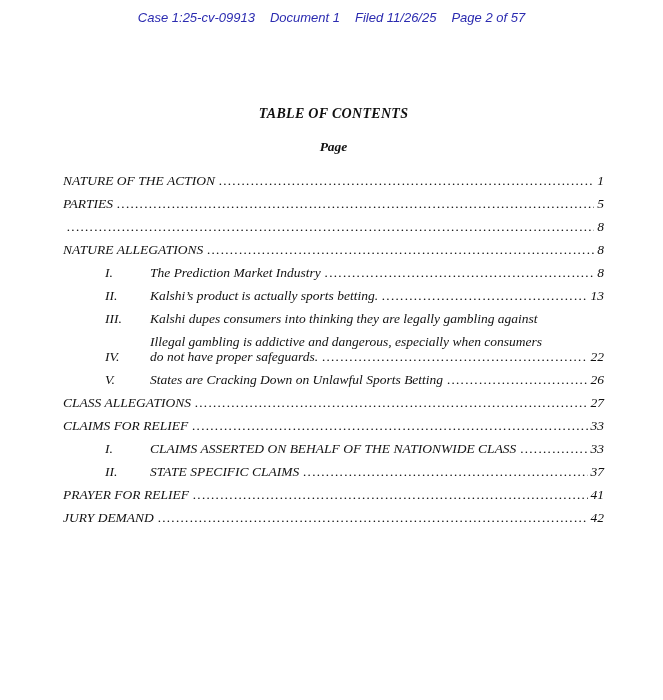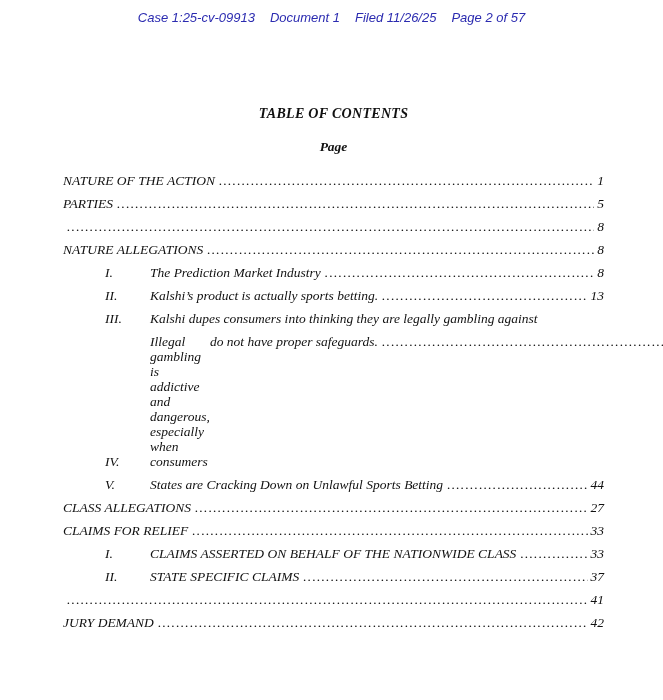--- a/index.html
+++ b/index.html
@@ -41,21 +41,21 @@
   .row { display:flex; align-items:flex-end; line-height:15px; margin-bottom:8px; }
   .row.sub { padding-left:42px; }
   .roman { flex:0 0 45px; }
   .lbl { white-space:nowrap; }
   .leader { flex:1 1 auto; overflow:hidden; white-space:nowrap; margin-left:4px; margin-right:3px; }
   .leader::after {
     content:"..........................................................................................................................................................................................................................................................";
     letter-spacing:1.2px;
   }
   .pg { white-space:nowrap; }
-  .body2 { flex:1 1 auto; display:flex; flex-direction:row; min-width:0; }
+  .body2 { flex:1 1 auto; display:flex; flex-direction:column; min-width:0; }
   .l2 { display:flex; align-items:baseline; }
 </style>
 </head>
 <body>
 
 <div class="page">
 
   <div class="stamp">
     <span>Case 1:25-cv-09913</span>
     <span>Document 1</span>
@@ -124,21 +124,21 @@
             <span class="leader"></span>
             <span class="pg">22</span>
           </div>
         </div>
       </div>
 
       <div class="row sub">
         <span class="roman">V.</span>
         <span class="lbl">States are Cracking Down on Unlawful Sports Betting</span>
         <span class="leader"></span>
-        <span class="pg">44</span>
+        <span class="pg">26</span>
       </div>
 
       <div class="row">
         <span class="lbl">CLASS ALLEGATIONS</span>
         <span class="leader"></span>
         <span class="pg">27</span>
       </div>
 
       <div class="row">
         <span class="lbl">CLAIMS FOR RELIEF</span>
@@ -154,20 +154,21 @@
       </div>
 
       <div class="row sub">
         <span class="roman">II.</span>
         <span class="lbl">STATE SPECIFIC CLAIMS</span>
         <span class="leader"></span>
         <span class="pg">37</span>
       </div>
 
       <div class="row">
+        <span class="lbl">PRAYER FOR RELIEF</span>
         <span class="leader"></span>
         <span class="pg">41</span>
       </div>
 
       <div class="row">
         <span class="lbl">JURY DEMAND</span>
         <span class="leader"></span>
         <span class="pg">42</span>
       </div>
 

